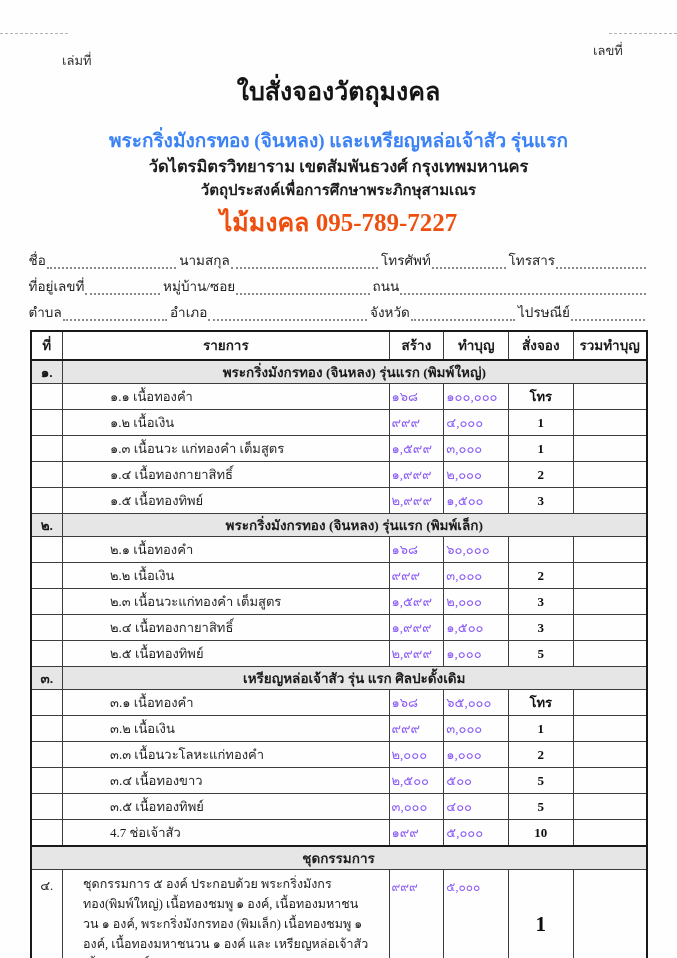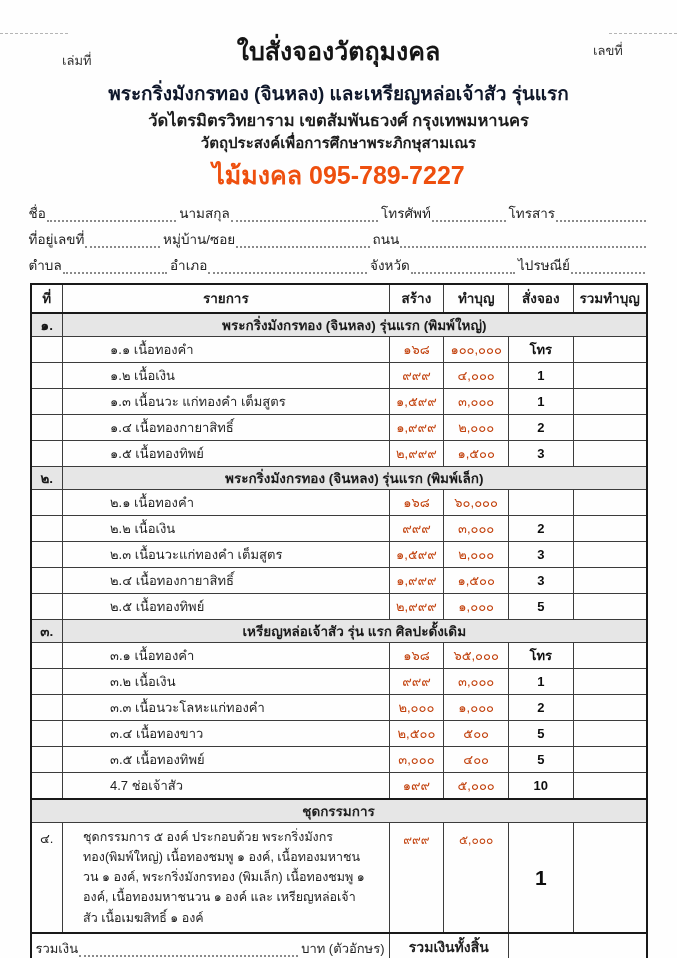--- a/index.html
+++ b/index.html
@@ -2,54 +2,54 @@
 <html lang="th" style="--hotline: #ee4f0e; --section-bg: #e6e6e6; --hand: #0d0d0d;"><head>
 <meta charset="utf-8">
 <style>
   :root{
     --hotline:#ee4f0e;
     --section-bg:#e6e6e6;
     --hand:#0d0d0d;
   }
   html,body{margin:0;padding:0;background:#ffffff;}
   body{font-family:"Liberation Sans","DejaVu Sans",sans-serif;color:#1f1f1f;}
-  .page{position:relative;width:677px;height:958px;background:#fefefe;overflow:hidden;}
+  .page{position:relative;width:677px;height:958px;background:#fefefe;overflow:hidden;font-family:Liberation Serif, serif;}
 
   
   .cutmark{position:absolute;top:33px;border-top:1px dashed #b5b5b5;height:0;}
   .cutmark.left{left:0;width:68px;}
   .cutmark.right{right:0;width:68px;}
 
   
   .corner-label{position:absolute;font-size:13px;color:#333;}
   .corner-label.vol{left:62px;top:50px;}
   .corner-label.num{left:593px;top:40px;}
-  .titles{padding-top:36px;text-align:center;line-height:1.25;}
+  .titles{padding-top:76px;text-align:center;line-height:1.25;}
   .doc-title{font-size:25px;font-weight:bold;color:#151515;}
-  .doc-sub1{font-size:19px;font-weight:bold;margin-top:15px;color:#0f172a;}
+  .doc-sub1{font-size:19px;font-weight:bold;margin-top:22px;color:#3b82f6;}
   .doc-sub2{font-size:16.5px;font-weight:bold;margin-top:4px;color:#1c1c1c;}
   .doc-sub3{font-size:15px;font-weight:bold;margin-top:3px;color:#1c1c1c;}
   .hotline{font-size:25px;font-weight:bold;margin-top:8px;color:var(--hotline);}
 
   
   .fields{width:620px;margin:6px auto 0;}
   .frow{display:flex;align-items:flex-end;font-size:13.5px;height:26px;color:#232323;}
   .frow .lbl{white-space:nowrap;}
   .dots{border-bottom:2px dotted #8a8a8a;height:15px;margin:0 3px 2px 1px;}
 
   
   table.order{width:618px;margin:7px auto 0;border-collapse:collapse;table-layout:fixed;
     border:2px solid #191919;}
   table.order td,table.order th{border:1px solid #3c3c3c;padding:0 2px;overflow:hidden;}
   tr.hdr th{height:27px;font-size:13.5px;font-weight:bold;border-bottom:2px solid #191919;color:#1a1a1a;}
   tr.sec td{height:21px;background:var(--section-bg);font-size:13.5px;font-weight:bold;text-align:center;color:#1a1a1a;}
   tr.sec td.no{font-weight:bold;}
   tr.item td{height:25px;font-size:13px;}
   tr.item td.item{text-align:left;padding-left:47px;white-space:nowrap;}
-  td.num{font-size:12px;text-align:center;color:#c2410c;}
+  td.num{font-size:12px;text-align:left;color:#8b5cf6;}
   td.hand{font-weight:bold;font-size:21px;text-align:center;color:var(--hand);line-height:1;}
   tr.committee-hdr td{height:21px;background:var(--section-bg);font-size:13.5px;font-weight:bold;text-align:center;border-top:2px solid #191919;}
   tr.committee td{height:92px;}
   tr.committee td.desc{font-size:12.5px;line-height:1.62;text-align:left;padding:4px 20px;vertical-align:top;}
   tr.committee td.top{vertical-align:top;padding-top:7px;}
   tr.committee td.no{vertical-align:top;padding-top:5px;font-size:13px;text-align:center;}
   tr.total td{height:27px;border-top:2px solid #191919;}
   tr.total td.words{padding:0 4px;}
   .total-flex{display:flex;align-items:flex-end;font-size:13px;height:24px;}
   tr.total td.grand{font-size:14px;font-weight:bold;text-align:center;}

